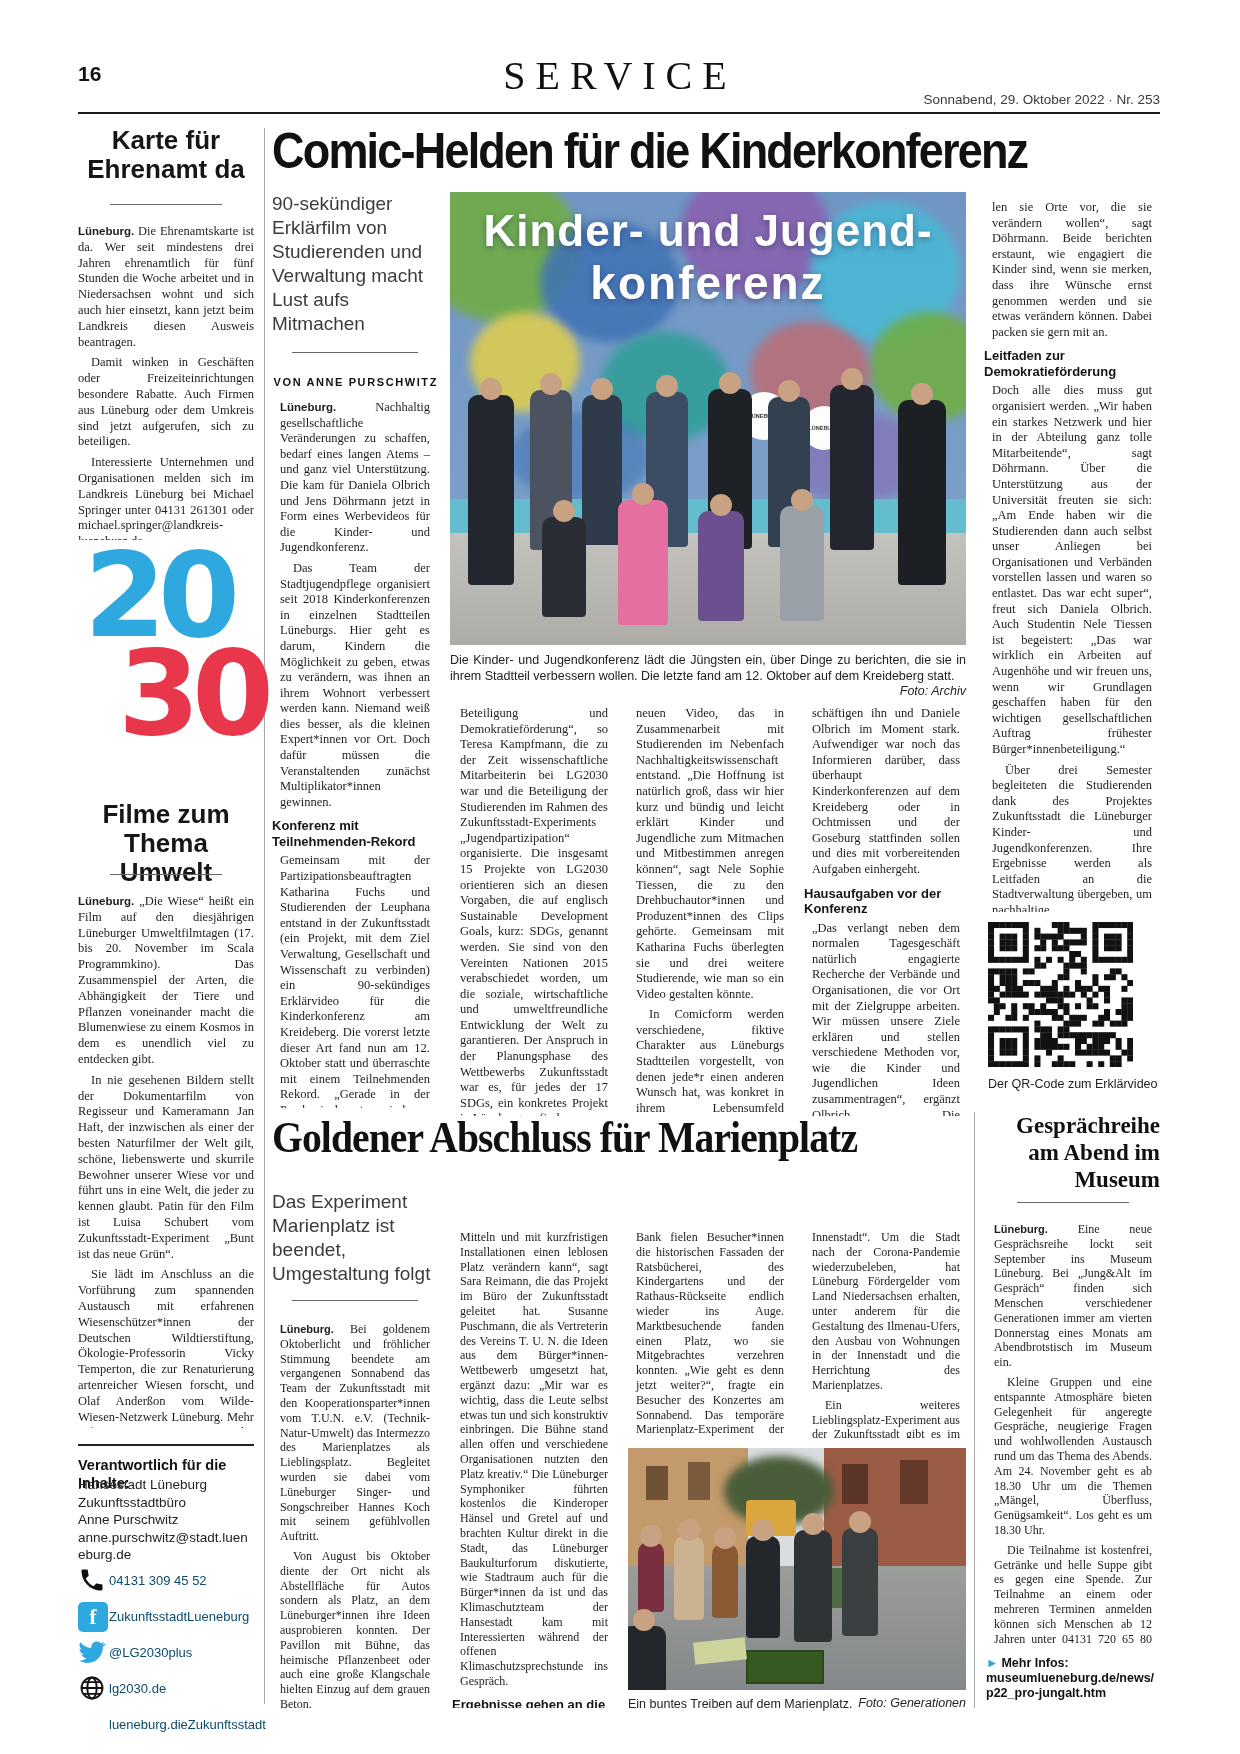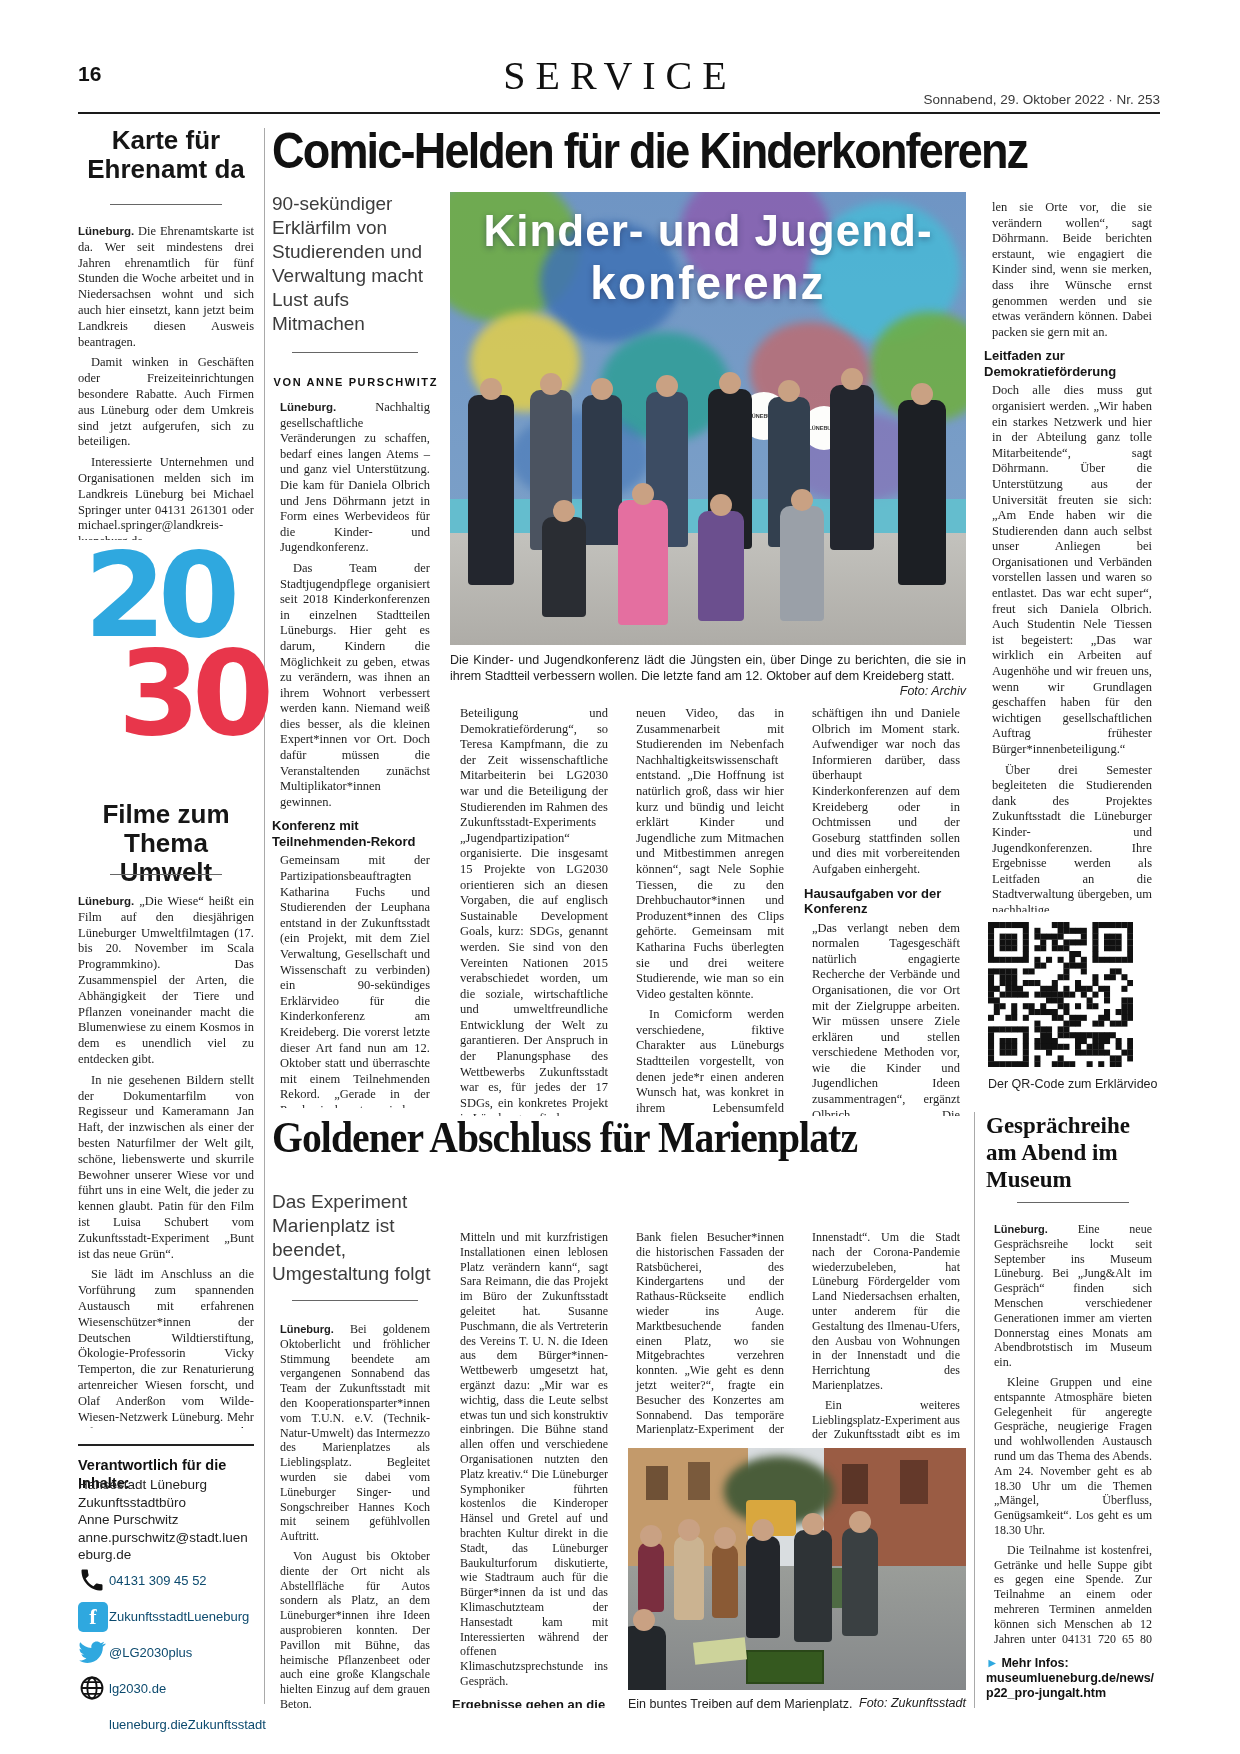--- a/index.html
+++ b/index.html
@@ -30,21 +30,21 @@
   .col{position:absolute;overflow:hidden;text-align:justify;font:12.5px/15.6px "Liberation Serif",serif}
   .col p{margin:0 8px 5px}
   .sub{font:700 13px/15.5px "Liberation Sans",sans-serif;text-align:left;margin:8px 0 4px;color:#161616}
   .cap{font:12.5px/16px "Liberation Sans",sans-serif;text-align:justify;color:#222}
   .credit{font-style:italic;text-align:right;font:italic 12.5px "Liberation Sans",sans-serif;color:#222}
   
   .h1-serif{font:700 44px "Liberation Serif",serif;white-space:nowrap;transform:scaleX(.9);
             transform-origin:0 50%;color:#111;letter-spacing:-1px}
   .b12{font-size:12px;line-height:14.8px}
   
-  .h3-serif{font:700 23px/27px "Liberation Serif",serif;text-align:left;color:#111}
+  .h3-serif{font:700 23px/27px "Liberation Serif",serif;text-align:right;color:#111}
   .more{font:700 12.5px/15px "Liberation Sans",sans-serif;color:#111;overflow-wrap:anywhere}
   .arrow{color:#2FA8DF;margin-right:3px}
   
   .c-head{font:700 14.5px/18px "Liberation Sans",sans-serif;color:#111}
   .c-line{font:13.5px/17.5px "Liberation Sans",sans-serif;color:#222;overflow-wrap:anywhere}
   .crow{position:absolute;height:30px}
   .crow .lbl{position:absolute;left:31px;top:7px;font:13px "Liberation Sans",sans-serif;white-space:nowrap;color:#0c4a6e}
   .icn{position:absolute;left:0;top:0;width:30px;height:30px}
   .fb{background:#2FA8DF;border-radius:5px;color:#fff;font:700 22px/30px "Liberation Serif",serif;text-align:center}
   .ig{border-radius:8px;background:linear-gradient(45deg,#f9ce34 0%,#ee2a7b 55%,#6228d7 100%);position:relative}
@@ -588,21 +588,21 @@
     <span class="fig" style="left:118px;bottom:52px;width:34px;height:102px;background:#23262b"></span>
     <span class="fig" style="left:166px;bottom:48px;width:38px;height:112px;background:#2e3336"></span>
     <span class="p2" style="left:196px;top:120px;width:26px;height:40px;background:#4e6b43;border-radius:8px"></span>
     <span class="fig" style="left:214px;bottom:54px;width:36px;height:108px;background:#3a4042"></span>
     <span class="fig" style="left:-6px;bottom:-6px;width:44px;height:70px;background:#23272b"></span>
     <span class="p2" style="left:118px;bottom:6px;width:74px;height:30px;background:#35591f;border:2px solid #2a4718"></span>
     <span class="p2" style="left:66px;bottom:28px;width:52px;height:22px;background:#cdd39b;transform:rotate(-6deg)"></span>
   </div>
   <div class="abs cap" style="left:628px;top:1696px;width:338px;text-align:left">
     <span>Ein buntes Treiben auf dem Marienplatz.</span>
-    <span class="credit" style="float:right">Foto: Zukunftsstadt</span>
+    <span class="credit" style="float:right">Foto: Generationen</span>
   </div>
 
   <div class="abs h3-serif" style="left:986px;top:1112px;width:174px">Gesprächreihe am Abend im Museum</div>
   <div class="abs" style="left:986px;top:1202px;width:174px">
       <div class="srule"></div>
     </div>
   <div class="col b12" style="left:986px;top:1222px;width:174px;height:424px">
     <p><b class="lead">Lüneburg.</b> <span>Eine neue Gesprächsreihe lockt seit September ins Museum Lüneburg. Bei „Jung&amp;Alt im Gespräch“ finden sich Menschen verschiedener Generationen immer am vierten Donnerstag eines Monats am Abendbrotstisch im Museum ein.</span></p>
     <p class="ind">Kleine Gruppen und eine entspannte Atmosphäre bieten Gelegenheit für angeregte Gespräche, neugierige Fragen und wohlwollenden Austausch rund um das Thema des Abends. Am 24. November geht es ab 18.30 Uhr um die Themen „Mängel, Überfluss, Genügsamkeit“. Los geht es um 18.30 Uhr.</p>
     <p class="ind">Die Teilnahme ist kostenfrei, Getränke und helle Suppe gibt es gegen eine Spende. Zur Teilnahme an einem oder mehreren Terminen anmelden können sich Menschen ab 12 Jahren unter 04131 720 65 80 oder per E-Mail: buchungen@museumlueneburg.de.</p>

